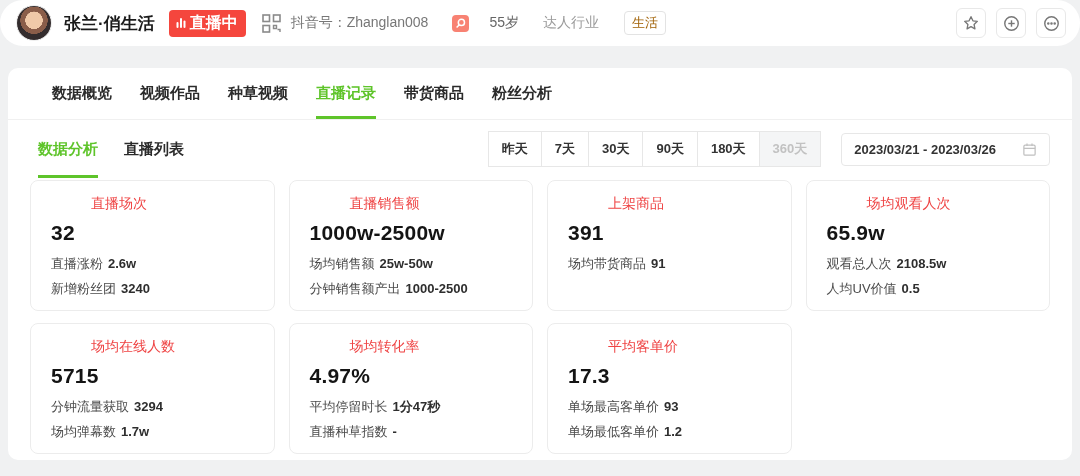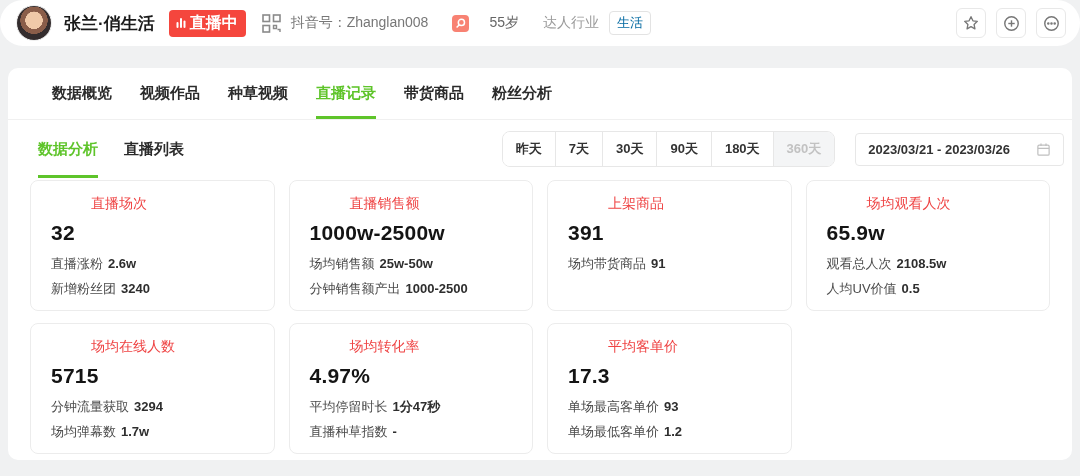--- a/index.html
+++ b/index.html
@@ -29,53 +29,53 @@
   .live-badge svg{display:block;}
   .qr{margin-left:16px;color:#8a8a8a;display:inline-flex;cursor:pointer;}
   .douyin{margin-left:10px;color:#777;font-size:14px;}
   .gender{
     margin-left:24px;width:17px;height:17px;border-radius:4px;background:#f88273;
     display:inline-flex;align-items:center;justify-content:center;flex:none;
   }
   .age{margin-left:20px;color:#666;font-size:14px;}
   .industry-label{margin-left:24px;color:#9b9b9b;font-size:14px;}
   .tag{
-    margin-left:10px;border:1px solid #e3e3e3;border-radius:4px;padding:2px 7px;
-    font-size:13px;color:#0369a1;background:#fff;
+    margin-left:25px;border:1px solid #e3e3e3;border-radius:4px;padding:2px 7px;
+    font-size:13px;color:#a16207;background:#fff;
   }
   .actions{margin-left:auto;display:flex;gap:10px;}
   .icon-btn{
     width:30px;height:30px;border:1px solid #e8e8e8;border-radius:6px;background:#fff;
     display:inline-flex;align-items:center;justify-content:center;color:#777;cursor:pointer;
   }
   
   .panel{
     margin:22px 8px 0; background:#fff; border-radius:10px; height:392px; overflow:hidden;
   }
   .tabs{
     display:flex; gap:28px; padding:0 44px; height:52px; align-items:stretch;
     border-bottom:1px solid #f0f0f0;
   }
   .tab{
     display:flex;align-items:center; font-size:15px; font-weight:700; color:#2b2b2b;
     border-bottom:3px solid transparent; border-top:3px solid transparent; cursor:pointer;
   }
   .tab.active{color:var(--accent); border-bottom-color:var(--accent);}
   .subbar{
-    display:flex; align-items:stretch; padding:0 8px 0 30px; height:58px;
+    display:flex; align-items:stretch; padding:0 22px 0 30px; height:58px;
   }
   .subtabs{display:flex; gap:26px; align-items:stretch;}
   .subtab{
     display:flex;align-items:center; font-size:15px; font-weight:700; color:#2b2b2b;
     border-bottom:3px solid transparent; border-top:3px solid transparent; cursor:pointer;
   }
   .subtab.active{color:var(--accent); border-bottom-color:var(--accent);}
   .filters{margin-left:auto; display:flex; align-items:center; gap:20px;}
   .range-group{
-    display:flex; border:1px solid #e7e7e7; border-radius:8px; overflow:hidden; background:#fff;
+    display:flex; border:1px solid #e7e7e7; border-radius:0; overflow:hidden; background:#fff;
   }
   .range{
     padding:8px 13px; font-size:13px; font-weight:700; color:#333; background:#fff;
     border:none; border-left:1px solid #e7e7e7; cursor:pointer;
     font-family:inherit;
   }
   .range:first-child{border-left:none;}
   .range.disabled{background:#f4f5f6; color:#c2c2c2;}
   .date-box{
     border:1px solid #e7e7e7; border-radius:4px; padding:8px 12px; display:flex;

